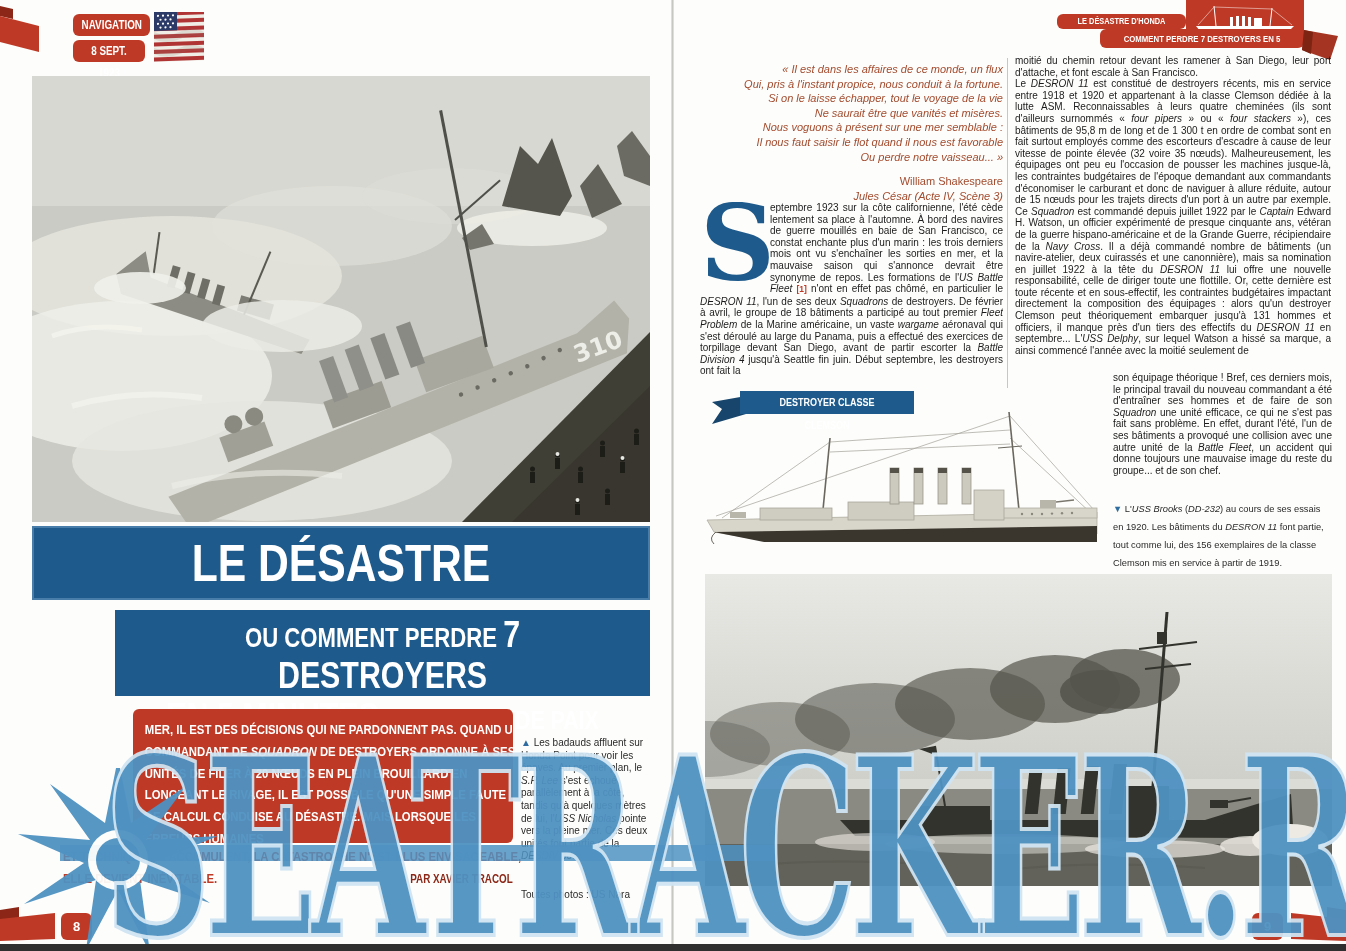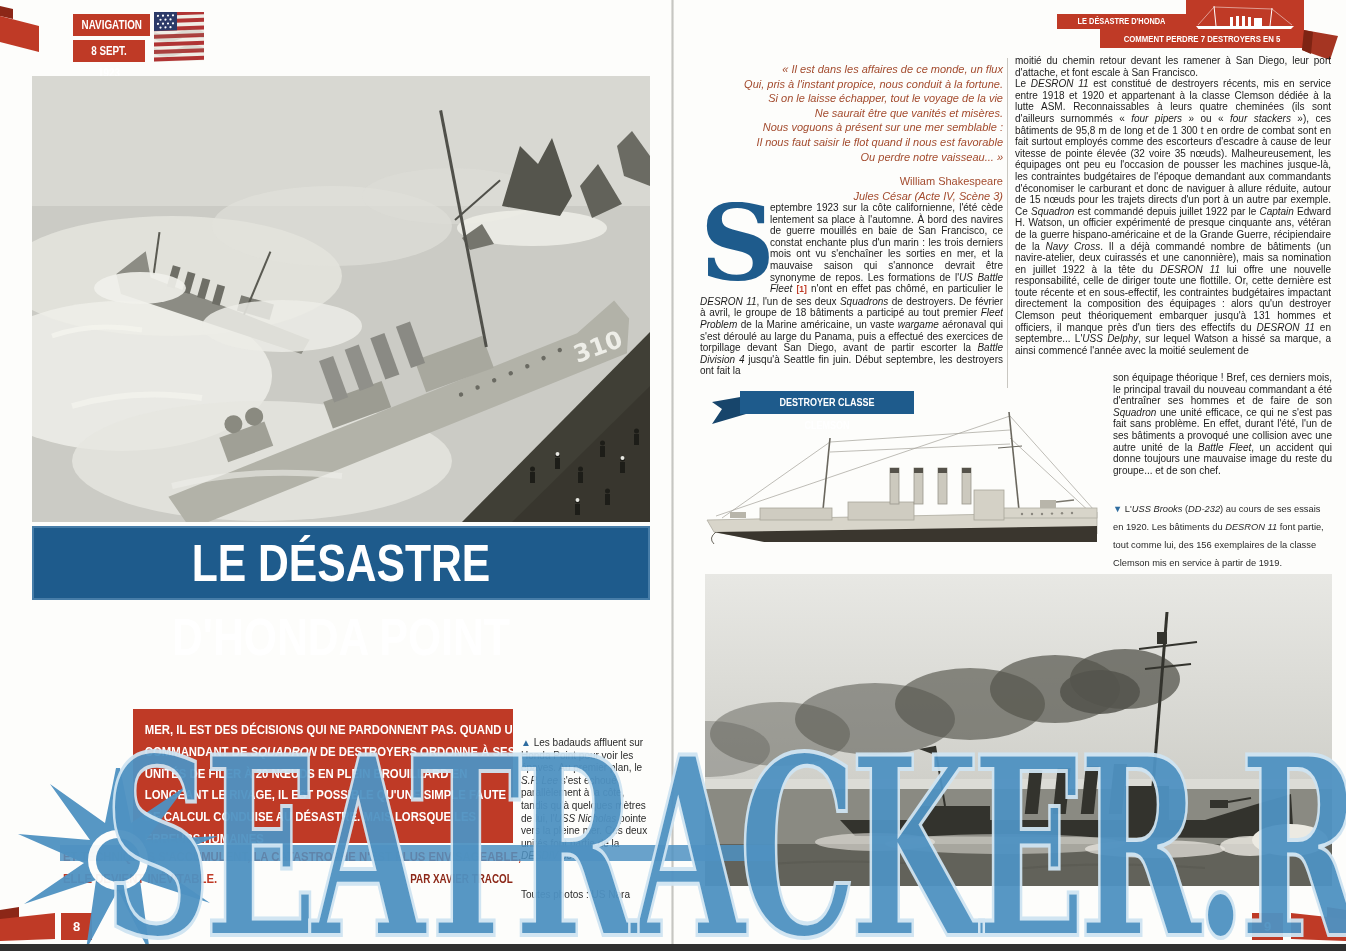--- a/index.html
+++ b/index.html
@@ -1,19 +1,19 @@
 <!DOCTYPE html>
 <html><head>
 <meta charset="utf-8">
 <style>
   html,body{margin:0;padding:0;background:#ffffff;}
   #page{position:relative;width:1346px;height:951px;background:#fdfdfb;overflow:hidden;
         font-family:"Liberation Sans",sans-serif;}
   .abs{position:absolute;}
-  .redbox{background:#bf3a26;color:#fff;}
+  .redbox{background:#bf3a26;color:#fff;border-radius:6px;}
   .bluebox{background:#1e5b8c;color:#fff;}
   .hd{font-weight:bold;text-transform:uppercase;letter-spacing:0;}
   .condc{transform:scaleX(.82);transform-origin:50% 50%;}
   .condl{transform:scaleX(.84);transform-origin:0 0;}
   .body-text{font-size:10px;line-height:11.6px;text-align:justify;color:#1b1b1b;}
   .body-text i{font-style:italic;}
   .ref{color:#bf3a26;font-weight:bold;font-size:8.5px;}
   .caption{font-size:10px;line-height:12.6px;color:#2a2a2a;}
   .caption i{font-style:italic;}
   .arrow-blue{color:#2f6da0;}
@@ -152,20 +152,28 @@
     </g>
     <path d="M20,260 q40,-14 90,-6" stroke="#f4f4ee" stroke-width="5" fill="none" opacity=".8"></path>
     <path d="M40,330 q60,-18 130,-8" stroke="#f4f4ee" stroke-width="6" fill="none" opacity=".7"></path>
     <path d="M140,410 q80,-20 170,-10" stroke="#efefe9" stroke-width="6" fill="none" opacity=".6"></path>
   </svg>
 
   <div class="abs bluebox hd" style="left:32px;top:526px;width:618px;height:74px;line-height:74px;text-align:center;font-size:52px;box-shadow:inset 0 0 0 2px rgba(150,190,220,.35);">
     <span class="condc" style="display:inline-block">LE DÉSASTRE D'HONDA POINT</span>
   </div>
 
+  <div class="abs bluebox hd" style="left:115px;top:610px;width:535px;height:86px;text-align:center;padding-top:6px;box-sizing:border-box;">
+    <div class="condc" style="font-size:27px;line-height:37px;">
+      <span>OU COMMENT PERDRE </span><span style="font-size:37px;">7 DESTROYERS</span>
+    </div>
+    <div class="condc" style="font-size:37px;line-height:38px;">
+      <span>EN 5 MINUTES </span><span style="font-size:26px;">( EN TEMPS DE PAIX )</span>
+    </div>
+  </div>
 
 
   <div class="abs redbox" style="left:133px;top:709px;width:380px;height:134px;overflow:hidden;">
     <div class="condl intro-t" style="width:452px;padding:10px 14px;">MER, IL EST DES DÉCISIONS QUI NE PARDONNENT PAS. QUAND UN COMMANDANT DE <i>SQUADRON</i> DE DESTROYERS ORDONNE À SES UNITÉS DE FILER À 20 NŒUDS EN PLEIN BROUILLARD EN LONGEANT LE RIVAGE, IL EST POSSIBLE QU'UNE SIMPLE FAUTE DE CALCUL CONDUISE AU DÉSASTRE. MAIS LORSQUE LES ERREURS HUMAINES</div>
   </div>
 
   <div class="abs condl intro-t" style="left:63px;top:846px;width:560px;color:#bf3a26;">ET TECHNIQUES S'ACCUMULENT, LA CATASTROPHE N'EST PLUS ENVISAGEABLE, ELLE DEVIENT INÉVITABLE.</div>
 
   <div class="abs hd" style="left:300px;top:872px;width:224px;text-align:right;font-size:12px;color:#8c2717;"><span class="condc" style="display:inline-block">PAR XAVIER TRACOL</span></div>
 

